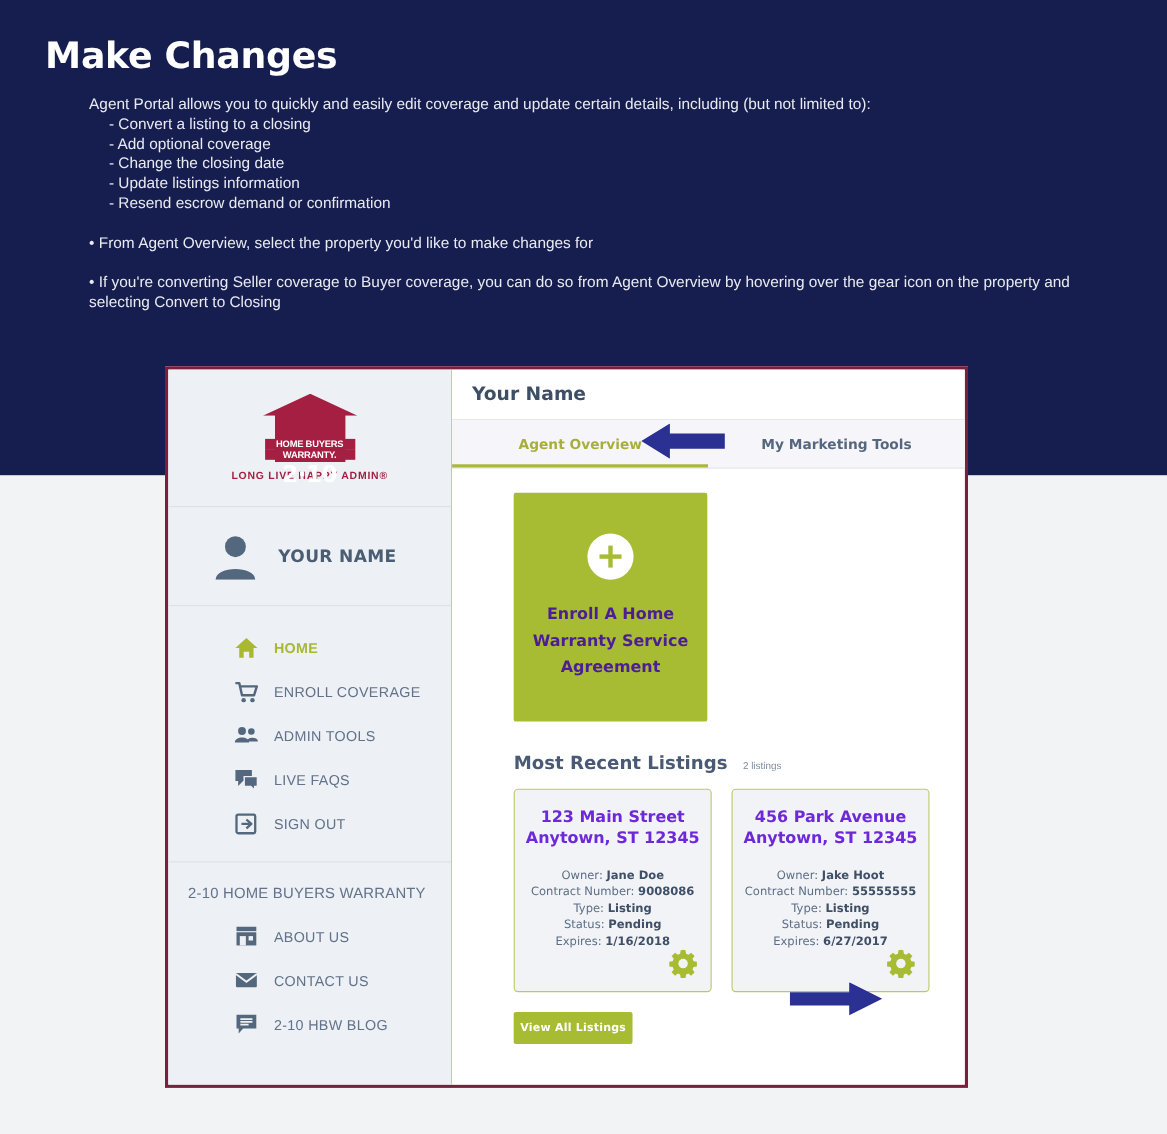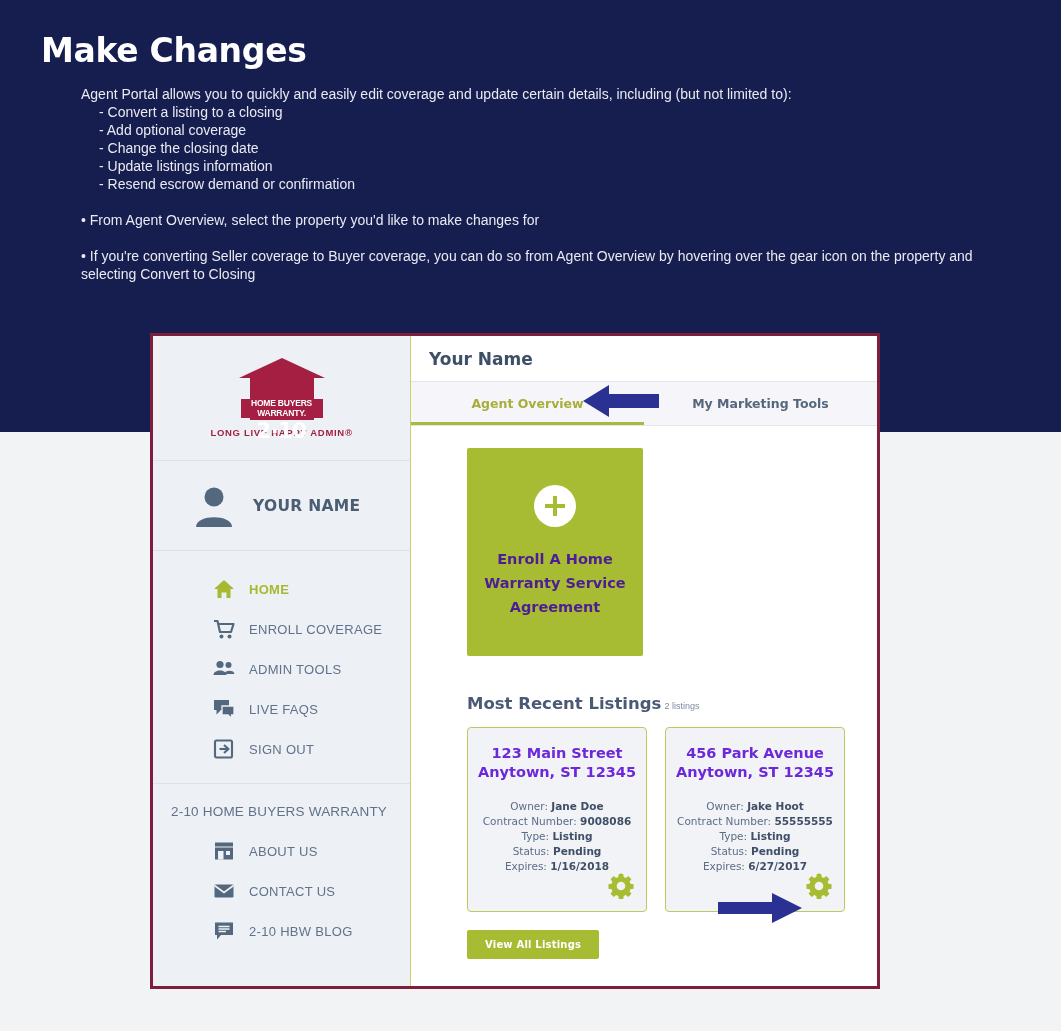--- a/index.html
+++ b/index.html
@@ -156,21 +156,21 @@
   }
   .plus-circle::before { left: 11px; top: 19px; width: 20px; height: 4px; }
   .plus-circle::after  { left: 19px; top: 11px; width: 4px; height: 20px; }
   .enroll-txt {
     text-align: center; font-size: 14.5px; line-height: 24px;
     font-weight: bold;
     font-family: "DejaVu Sans", sans-serif;
   }
 
   .listings-head {
-    margin-top: 38px; display: flex; align-items: baseline; gap: 3px; text-align: center;
+    margin-top: 28px; display: flex; align-items: baseline; gap: 14px; text-align: center;
   }
   .listings-head .h {
     font-size: 16.5px; font-weight: bold; color: #4a5a74;
     font-family: "DejaVu Sans", sans-serif;
   }
   .listings-head .c { font-size: 9px; color: #7d8ba0; }
 
   .cards { display: flex; gap: 18px; margin-top: 14px; }
   .lcard {
     width: 180px; height: 185px;
@@ -190,21 +190,21 @@
     font-size: 10.5px; line-height: 15px; color: #5c6d85;
     font-family: "DejaVu Sans", sans-serif;
   }
   .lcard .meta b { color: #3f4f66; }
   .gear { position: absolute; right: 12px; bottom: 12px; width: 26px; height: 26px; }
 
   .viewall {
     margin-top: 18px; display: inline-block;
     background: #a8bc33; color: #ffffff;
     font-size: 10px; font-weight: bold;
-    padding: 9px 18px; border-radius: 2px;
+    padding: 9px 6px; border-radius: 2px;
     letter-spacing: 0.2px;
     font-family: "DejaVu Sans", sans-serif;
   }
 
   
   .arrow { position: absolute; }
   .arrow-tab { left: 583px; top: 385px; }
   .arrow-gear { left: 718px; top: 893px; }
 </style>
 </head>

